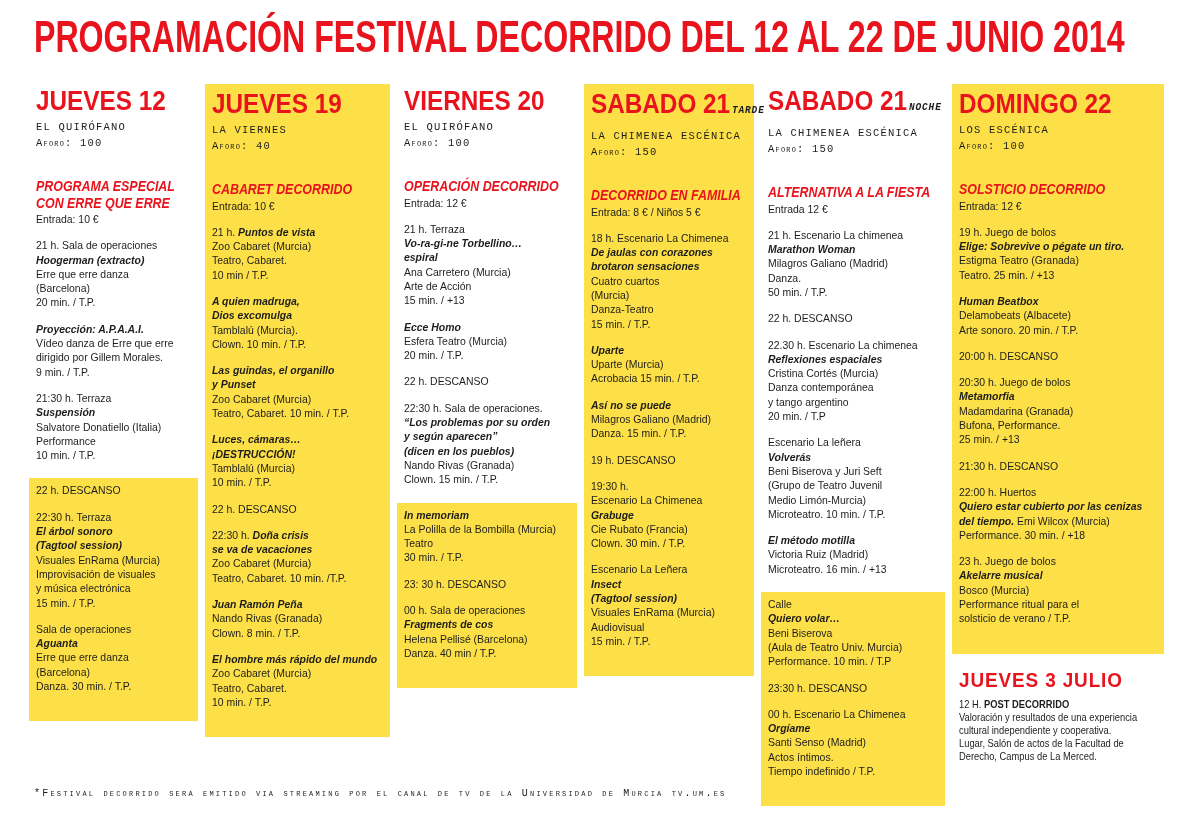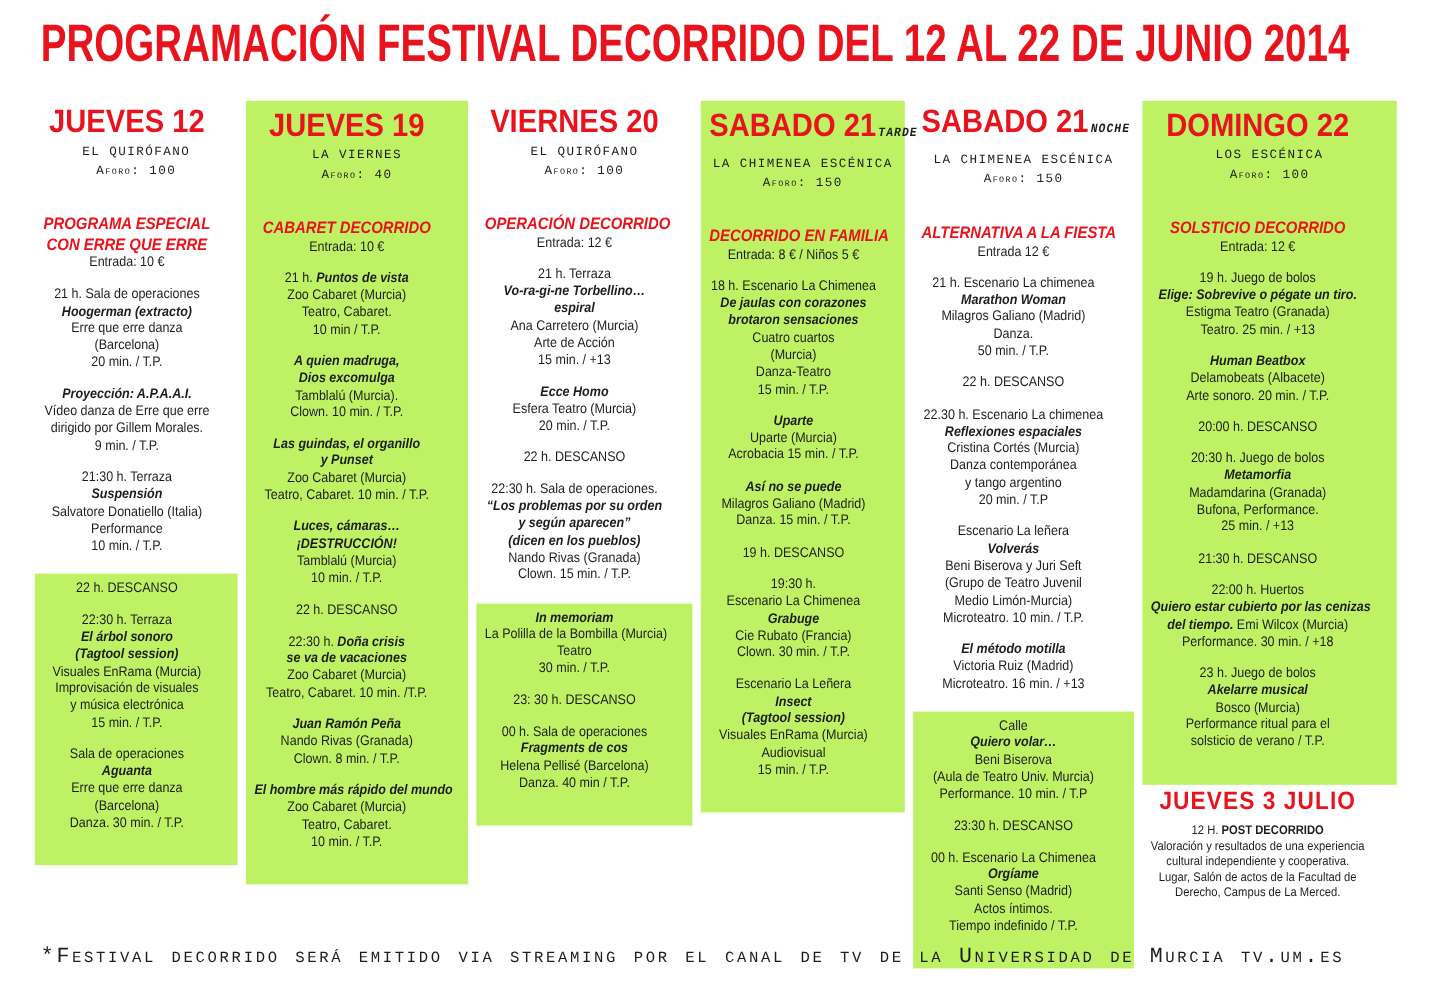--- a/index.html
+++ b/index.html
@@ -13,24 +13,24 @@
     font-size:44px;font-weight:bold;line-height:54px;white-space:nowrap;
     color:#e8131c;transform:scaleX(0.73);transform-origin:0 0;
     letter-spacing:0px;
   }
   .cols{
     position:absolute;left:29px;top:84px;
     display:grid;
     grid-template-columns:169px 185px 180px 170px 184px 212px;
     gap:7px;align-items:start;
   }
-  .col{position:relative;text-align:center;}
+  .col{position:relative;}
   .whitepart{padding:2px 7px 0 7px;}
-  .gray{background:#bef264;padding:5px 7px 12px 7px;}
-  .post{padding:2px 7px 0 7px;}
+  .gray{background:#fde047;padding:5px 7px 12px 7px;}
+  .post{padding:2px 7px 0 7px;margin-top:12px;}
   .day{
     color:#e8131c;font-weight:bold;font-size:27px;line-height:30px;
     white-space:nowrap;transform:scaleX(0.9);transform-origin:0 0;
     margin-bottom:3px;
   }
   .day .tag{
     font-family:"Liberation Mono",monospace;font-style:italic;font-weight:bold;
     font-size:10.5px;letter-spacing:1px;color:#1d1d1b;margin-left:2px;
   }
   .venue,.aforo{
@@ -53,21 +53,21 @@
   .post-day{
     color:#e8131c;font-weight:bold;font-size:21px;line-height:24px;
     white-space:nowrap;transform:scaleX(0.9);transform-origin:0 0;
     margin-bottom:6px;letter-spacing:1px;
   }
   .post .ln{font-size:10.4px;line-height:13px;}
   .footer{
     position:absolute;left:34px;top:788px;
     font-family:"Liberation Mono",monospace;
     font-variant:small-caps;
-    font-size:18px;letter-spacing:2.2px;white-space:nowrap;color:#1d1d1b;text-align:center;
+    font-size:10px;letter-spacing:2.2px;white-space:nowrap;color:#1d1d1b;text-align:center;
   }
 </style>
 </head>
 <body>
 
 <div class="title">PROGRAMACIÓN FESTIVAL DECORRIDO DEL 12 AL 22 DE JUNIO 2014</div>
 
 <div class="cols">
     <div class="col">
       <div class="whitepart">

